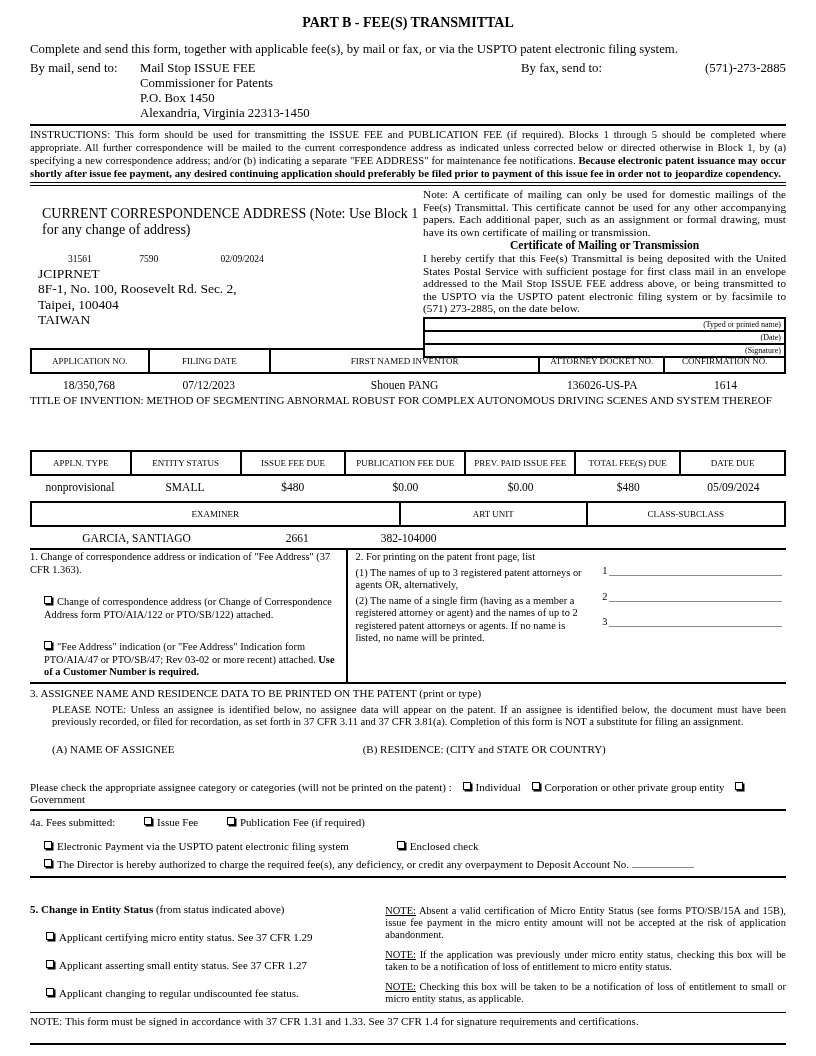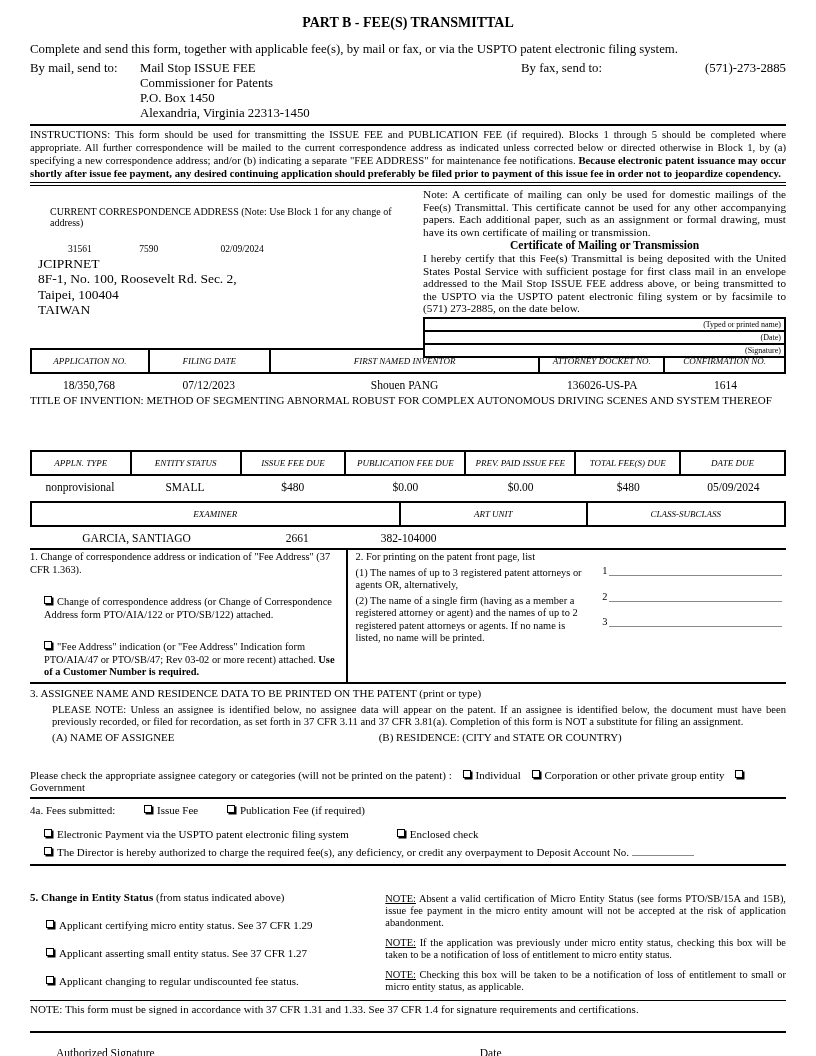--- a/index.html
+++ b/index.html
@@ -16,34 +16,34 @@
   .mailfax { display:flex; margin-top:4px; font-size:12.8px; line-height:1.18; }
   .mail-label { width:110px; }
   .mail-addr { flex:1; }
   .fax { width:265px; display:flex; justify-content:space-between; }
 
   .hr1 { border-bottom:2px solid #000; margin-top:3px; }
   .instructions { font-size:10.7px; line-height:1.21; text-align:justify; padding:2px 0 2px 0; border-bottom:4px double #000; }
 
   .corr-section { display:flex; height:162px; }
   .corr-left { width:52%; padding-top:20px; }
-  .corr-label { font-size:10px; margin-left:20px; }
+  .corr-label { font-size:14px; margin-left:12px; }
   .corr-codes { font-size:9.5px; margin-top:16px; }
   .corr-codes span:nth-child(1){ margin-left:38px; }
   .corr-codes span:nth-child(2){ margin-left:45px; }
   .corr-codes span:nth-child(3){ margin-left:60px; }
   .corr-addr { font-size:13.5px; margin-left:8px; line-height:1.13; margin-top:2px; }
   .corr-right { width:48%; font-size:11.2px; line-height:1.13; padding-top:2px; }
   .cert-head { font-weight:bold; text-align:center; font-size:11.6px; }
   .cert-boxes { margin-top:2px; }
   .cert-box { border:2px solid #000; height:15px; font-size:8px; text-align:right; padding-right:3px; line-height:12px; margin-top:-2px; background:#fff; }
   .cert-box:first-child { margin-top:0; }
 
   table.hdr { border-collapse:collapse; table-layout:fixed; width:100%; }
-  table.hdr td { border:2px solid #000; font-size:9px; text-align:center; padding:6px 0;font-style:italic; }
+  table.hdr td { border:2px solid #000; font-size:9px; text-align:center; padding:6px 0; }
   .vals { display:flex; font-size:11.5px; margin-top:5px; }
   .vals span { text-align:center; }
   .app-c1{width:15.6%}.app-c2{width:16.1%}.app-c3{width:35.7%}.app-c4{width:16.6%}.app-c5{width:16%}
   .fee-c1{width:13.2%}.fee-c2{width:14.6%}.fee-c3{width:13.9%}.fee-c4{width:15.9%}.fee-c5{width:14.6%}.fee-c6{width:13.9%}.fee-c7{width:13.9%}
   .exm { width:436px; }
   .exm-c1{width:48.9%}.exm-c2{width:24.8%}.exm-c3{width:26.3%}
   .toi { font-size:11px; margin-top:3px; }
   .gap-a { height:44px; }
 
   .blocks12 { display:flex; border-top:2.5px solid #000; border-bottom:2.5px solid #000; margin-top:4px; font-size:10.4px; line-height:1.2; }
@@ -54,21 +54,21 @@
   .numline { display:flex; margin-top:13px; }
   .numline:first-child { margin-top:0; }
   .numline .n { margin-right:2px; }
   .cbp { margin-top:20px; padding-left:14px; }
   .cb { display:inline-block; width:8px; height:8px; border:1.2px solid #000; box-shadow:1.5px 1.5px 0 #000; margin:0 5px 2px 0; vertical-align:-1px; background:#fff; }
   .u { display:inline-block; border-bottom:1px solid #8a8a8a; height:11px; }
 
   .blk3 { font-size:11px; }
   .blk3-h { margin-top:3px; }
   .blk3-note { margin-left:22px; margin-top:5px; line-height:1.18; text-align:justify; font-size:10.6px; }
-  .ab-row { display:flex; margin-top:2px;gap:16px; }
+  .ab-row { display:flex; margin-top:14px; }
   .ab-row .a { width:44%; padding-left:22px; }
   .cat-row { margin-top:26px; padding-bottom:4px; border-bottom:2.5px solid #000; }
   .cat-row .cb { margin-left:8px; }
 
   .blk4 { font-size:11px; }
   .row4a { margin-top:5px; }
   .row4a .fee-opt { margin-left:26px; }
   .row4b { margin-top:4px; }
   .pay-row { margin-top:12px; padding-left:14px; display:flex; }
   .pay-row .p2 { margin-left:48px; }

